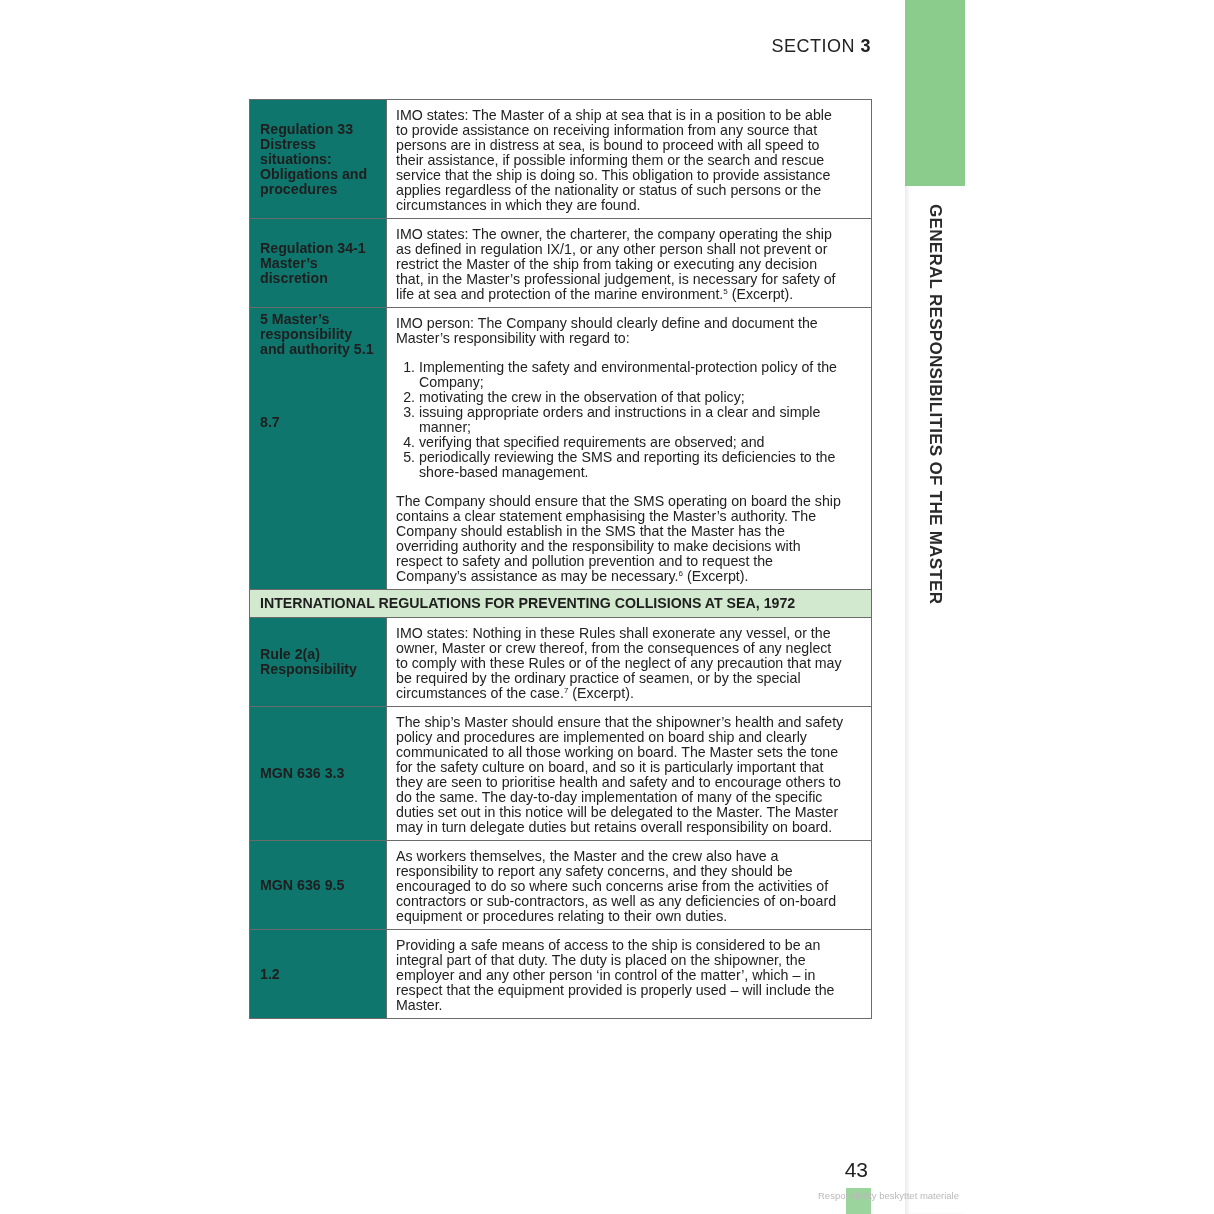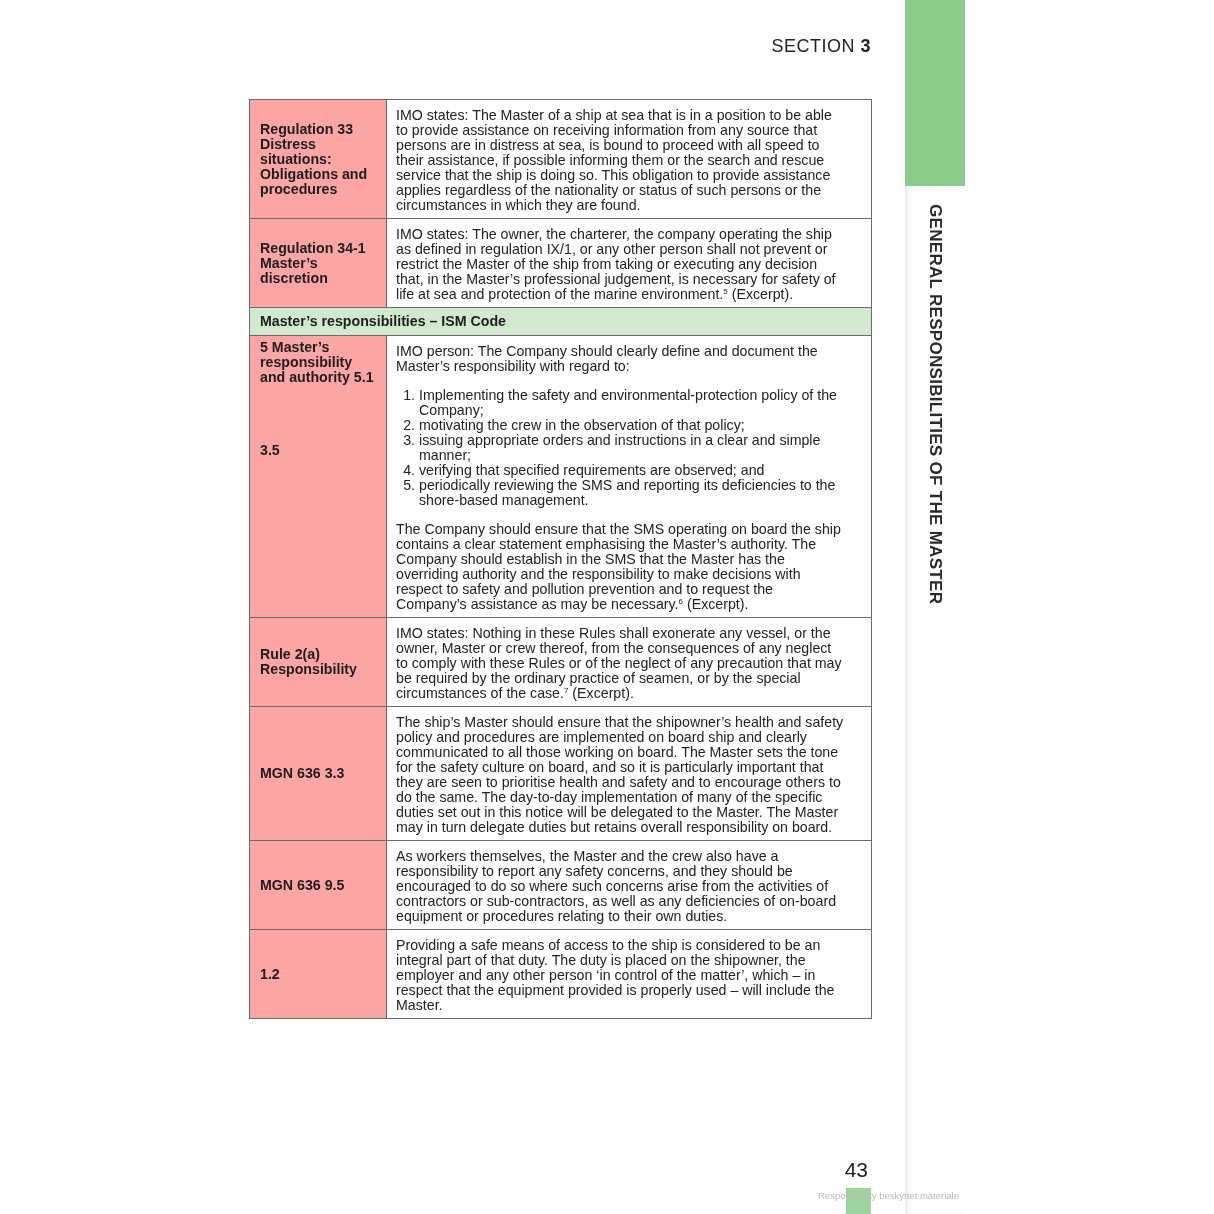--- a/index.html
+++ b/index.html
@@ -15,21 +15,21 @@
   .side-green { position: absolute; left: 905px; top: 0; width: 60px; height: 186px;
                 background: #8bcc8c; }
   .side-title { position: absolute; left: 935px; top: 204px; transform-origin: 0 0;
                 transform: translateX(0) rotate(90deg) translateY(-50%);
                 font-weight: bold; font-size: 17px; letter-spacing: 0.3px; white-space: nowrap;
                 color: #2a2a2a; margin-left: 0; }
 
   table.doc { position: absolute; left: 249px; top: 99px; width: 623px;
               border-collapse: collapse; font-size: 14.2px; line-height: 15px; }
   table.doc td { border: 1.5px solid #6b6b6b; vertical-align: middle; }
-  td.label { width: 118px; background: #fca5a5; font-weight: bold; padding: 4px 8px 4px 10px;
+  td.label { width: 118px; background: #0f766e; font-weight: bold; padding: 4px 8px 4px 10px;
              color: #1e1e1e; }
   td.body  { background: #fff; padding: 8px 24px 5px 9px; color: #222; margin-top: 29px; }
   tr.band td { background: #d2e9cf; font-weight: bold; padding: 6px 10px; color: #1e1e1e; }
   sup { font-size: 8px; line-height: 0; vertical-align: 5px; }
   ol.items { margin: 14px 0 14px 0; padding: 0 0 0 23px; }
   ol.items li { padding-left: 0; }
   ol.items li::marker { font-weight: normal; }
 
   .page-number { position: absolute; left: 820px; width: 48px; top: 1158px; text-align: right;
                  font-size: 21px; color: #222; }
@@ -51,40 +51,40 @@
 <table class="doc">
   <tbody>
     <tr style="height:118px">
       <td class="label">Regulation 33 Distress situations: Obligations and procedures</td>
       <td class="body">IMO states: The Master of a ship at sea that is in a position to be able to provide assistance on receiving information from any source that persons are in distress at sea, is bound to proceed with all speed to their assistance, if possible informing them or the search and rescue service that the ship is doing so. This obligation to provide assistance applies regardless of the nationality or status of such persons or the circumstances in which they are found.</td>
     </tr>
     <tr style="height:84px">
       <td class="label">Regulation 34-1 Master’s discretion</td>
       <td class="body"><span>IMO states: The owner, the charterer, the company operating the ship as defined in regulation IX/1, or any other person shall not prevent or restrict the Master of the ship from taking or executing any decision that, in the Master’s professional judgement, is necessary for safety of life at sea and protection of the marine environment.</span><sup>5</sup><span> (Excerpt).</span></td>
     </tr>
-    <tr class="band">
-      <td colspan="2">Master’s responsibilities – ISM Code</td>
-    </tr>
     <tr>
       <td class="label" style="vertical-align:top; ">
         <div>5 Master’s responsibility and authority 5.1</div>
         <div style="height:58px"></div>
-        <div>3.5</div>
+        <div>8.7</div>
       </td>
       <td class="body">
         <div>IMO person: The Company should clearly define and document the Master’s responsibility with regard to:</div>
         <ol class="items">
           <li>Implementing the safety and environmental-protection policy of the Company;</li>
           <li>motivating the crew in the observation of that policy;</li>
           <li>issuing appropriate orders and instructions in a clear and simple manner;</li>
           <li>verifying that specified requirements are observed; and</li>
           <li>periodically reviewing the SMS and reporting its deficiencies to the shore-based management.</li>
         </ol>
         <div><span>The Company should ensure that the SMS operating on board the ship contains a clear statement emphasising the Master’s authority. The Company should establish in the SMS that the Master has the overriding authority and the responsibility to make decisions with respect to safety and pollution prevention and to request the Company’s assistance as may be necessary.</span><sup>6</sup><span> (Excerpt).</span></div>
       </td>
+    </tr>
+    <tr class="band">
+      <td colspan="2">INTERNATIONAL REGULATIONS FOR PREVENTING COLLISIONS AT SEA, 1972</td>
     </tr>
     <tr style="height:88px">
       <td class="label">Rule 2(a) Responsibility</td>
       <td class="body"><span>IMO states: Nothing in these Rules shall exonerate any vessel, or the owner, Master or crew thereof, from the consequences of any neglect to comply with these Rules or of the neglect of any precaution that may be required by the ordinary practice of seamen, or by the special circumstances of the case.</span><sup>7</sup><span> (Excerpt).</span></td>
     </tr>
     <tr style="height:134px">
       <td class="label">MGN 636 3.3</td>
       <td class="body">The ship’s Master should ensure that the shipowner’s health and safety policy and procedures are implemented on board ship and clearly communicated to all those working on board. The Master sets the tone for the safety culture on board, and so it is particularly important that they are seen to prioritise health and safety and to encourage others to do the same. The day-to-day implementation of many of the specific duties set out in this notice will be delegated to the Master. The Master may in turn delegate duties but retains overall responsibility on board.</td>
     </tr>
     <tr style="height:89px">

